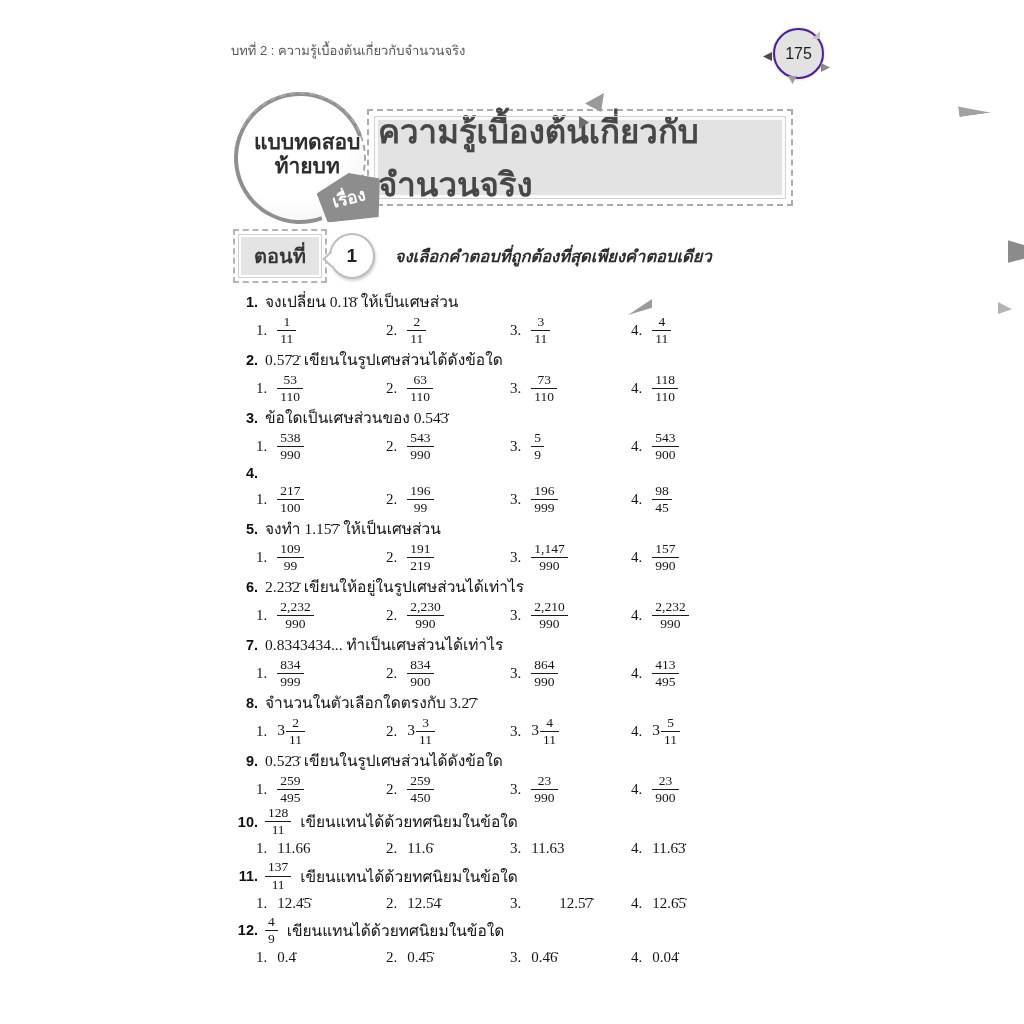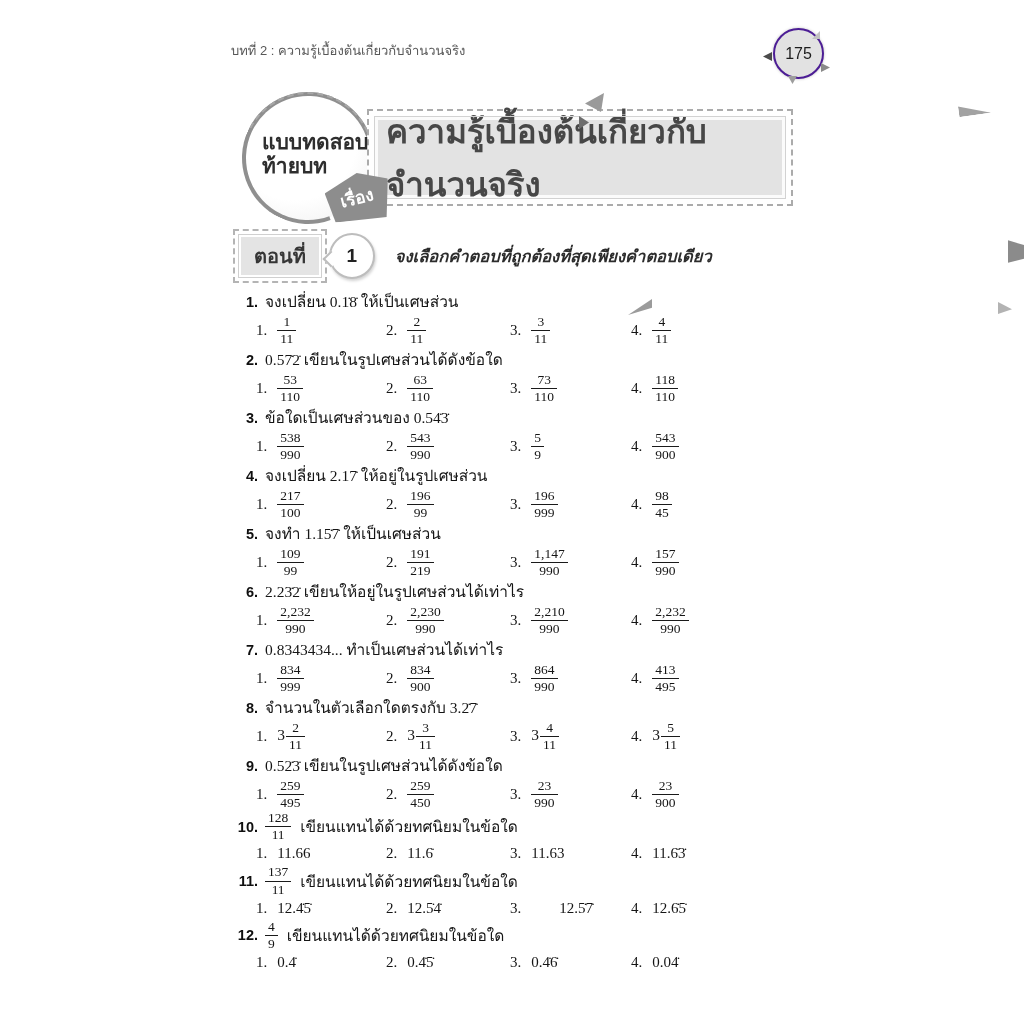--- a/index.html
+++ b/index.html
@@ -9,41 +9,41 @@
   
   .chapter{position:absolute;left:231px;top:40px;font-size:13px;color:#575757;}
   .page-badge{position:absolute;left:773px;top:28px;width:47px;height:47px;
       background:#e2e2e2;border:2px solid #4c1d95;border-radius:50%;
       box-shadow:0 0 3px rgba(0,0,0,.25);display:flex;align-items:center;justify-content:center;
       font-size:16px;color:#1c1c1c;}
   .tri{position:absolute;}
 
   
   .banner{position:absolute;left:233px;top:94px;width:560px;height:128px;}
-  .badge-circle{position:absolute;left:12px;top:1px;width:126px;height:126px;border-radius:50%;
-      background:radial-gradient(circle at 40% 35%,#ffffff 55%,#ededed 100%);}
+  .badge-circle{position:absolute;left:4px;top:1px;width:126px;height:126px;border-radius:50%;
+      background:radial-gradient(circle at 40% 35%,#ffffff 55%,#ededed 100%);text-align:center;}
   .badge-circle::before{content:"";position:absolute;inset:-3px;border-radius:50%;
       border:4px solid #8f8f8f;border-top-color:transparent;border-right-color:#8f8f8f;
       transform:rotate(115deg);}
   .badge-circle::after{content:"";position:absolute;inset:-3px;border-radius:50%;
       border:2px dashed #a7a7a7;border-bottom-color:transparent;border-left-color:transparent;
       transform:rotate(-18deg);}
   .badge-text{position:absolute;left:17px;top:35px;font-weight:700;font-size:21px;line-height:1.12;
       color:#2e2e2e;z-index:3;}
   .badge-text span{display:block;}
   .subject-tag{position:absolute;right:-18px;bottom:0px;width:64px;height:48px;background:#8d8d8d;
       clip-path:polygon(0% 38%,52% 0%,100% 16%,94% 96%,14% 100%);
       transform:rotate(-4deg);display:flex;align-items:center;justify-content:center;z-index:4;}
   .subject-tag span{color:#ffffff;font-weight:700;font-size:17px;transform:rotate(-10deg);}
 
   .title-box{position:absolute;left:134px;top:15px;right:0;height:97px;box-sizing:border-box;
       border:2px dashed #ababab;background:#ffffff;padding:6px;}
   .title-inner{height:100%;box-sizing:border-box;background:#e3e3e3;border:3px solid #fbfbfb;
       outline:1px solid #d2d2d2;display:flex;align-items:center;justify-content:center;}
-  .title-inner h1{margin:8px;font-size:33px;font-weight:700;color:#474747;letter-spacing:0px;}
+  .title-inner h1{margin:0;font-size:33px;font-weight:700;color:#474747;letter-spacing:0px;}
 
   
   .t-a{left:352px;top:-1px;width:20px;height:19px;background:#9a9a9a;
       clip-path:polygon(95% 0,0 55%,80% 100%);}
   .t-b{left:346px;top:22px;width:10px;height:13px;background:#6d6d6d;
       clip-path:polygon(0 0,100% 50%,0 100%);}
   .t-c{left:725px;top:3px;width:32px;height:18px;background:#a2a2a2;
       clip-path:polygon(0 40%,100% 100%,8% 100%,0 100%);transform:rotate(-8deg);}
   .t-d{left:775px;top:143px;width:42px;height:28px;background:#8b8b8b;
       clip-path:polygon(0 12%,100% 55%,0 92%);}
@@ -241,23 +241,20 @@
             <span class="olabel">4.</span>
             <span style="display: inline-flex; align-items: center;">
               <span><span class="frac"><span class="fn">543</span><span class="fd">900</span></span></span>
             </span>
           </div>
         </div>
       </li>
       <li class="q">
         <div class="stem-row">
           <span class="qno">4.</span>
-          <span class="stem-txt">
-            <span class="seg">จงเปลี่ยน 2.17̇ ให้อยู่ในรูปเศษส่วน</span>
-          </span>
         </div>
         <div class="opts">
           <div class="opt">
             <span class="olabel">1.</span>
             <span style="display: inline-flex; align-items: center;">
               <span><span class="frac"><span class="fn">217</span><span class="fd">100</span></span></span>
             </span>
           </div>
           <div class="opt">
             <span class="olabel">2.</span>

